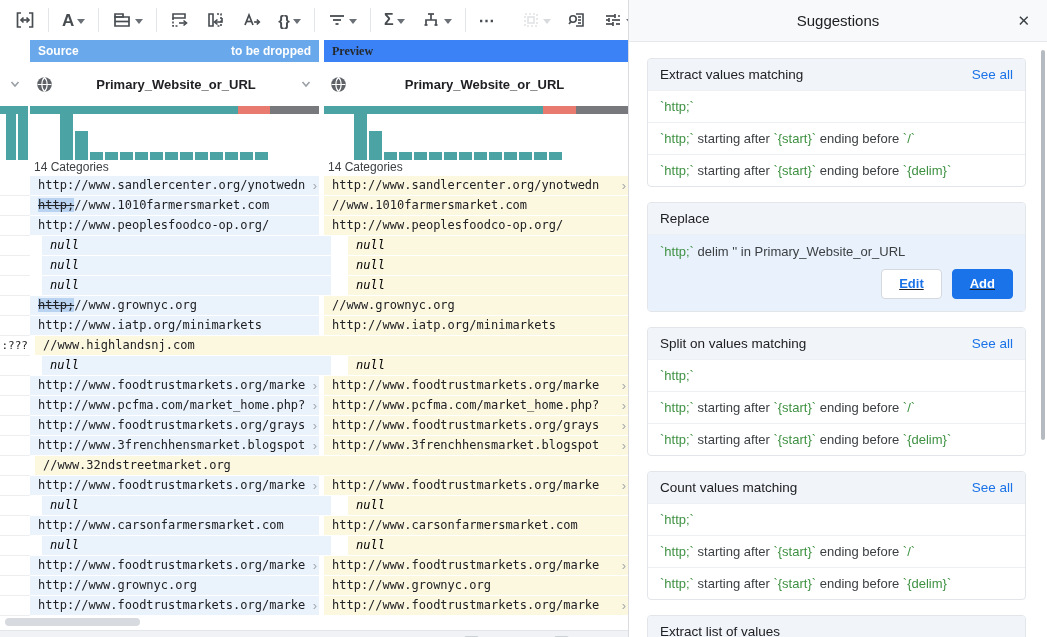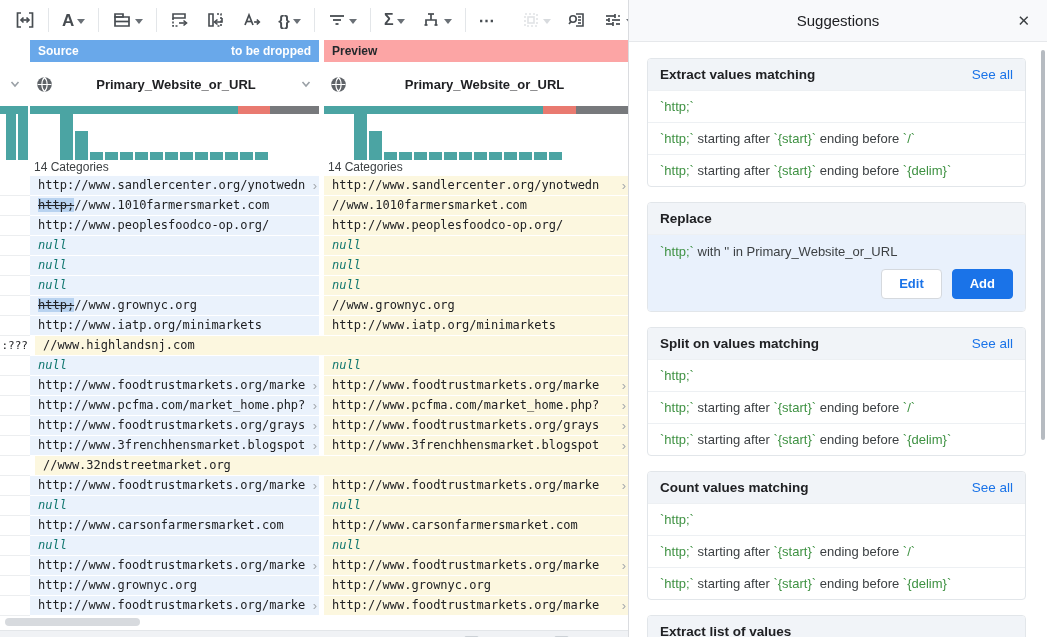--- a/index.html
+++ b/index.html
@@ -22,21 +22,21 @@
   .tb-more { font-size:16px; font-weight:700; letter-spacing:1px; color:#474c51; }
   .tb-disabled { opacity:.55; }
   .tb-spacer { flex:1; }
 
   
   .bands { height:22px; display:flex; flex:none; font-size:12px; }
   .band-gutter { width:30px; background:#fff; flex:none; }
   .band-source { width:289px; flex:none; background:#69a8ea; color:#fff; display:flex; align-items:center; justify-content:space-between; padding:0 8px; font-weight:600; }
   .band-source .note { font-weight:700; }
   .band-gap { width:5px; background:#fff; flex:none; }
-  .band-preview { flex:1; background:#fca5a5; color:#24282c; display:flex; align-items:center; padding:4px 8px; font-weight:600; }
+  .band-preview { flex:1; background:#3b82f6; color:#24282c; display:flex; align-items:center; padding:4px 8px; font-weight:600;font-family:Liberation Serif, serif; }
 
   
   .colheads { height:44px; display:flex; flex:none; align-items:center; }
   .ch-gutter { width:30px; flex:none; display:flex; justify-content:center; }
   .ch { display:flex; align-items:center; padding:0 6px; }
   .ch.src { width:289px; flex:none; }
   .ch.gap { width:5px; padding:0; flex:none; }
   .ch.prev { flex:1; }
   .ch-name { flex:1; text-align:center; font-weight:700; font-size:13px; color:#202124; white-space:nowrap; overflow:hidden; }
 
@@ -70,21 +70,21 @@
   .row { display:flex; height:20px; }
   .cell-g { width:30px; flex:none; background:#fff; border-bottom:1px solid #eceef0;
             font-family:"DejaVu Sans Mono", monospace; font-size:11px; color:#202124;
             text-align:right; padding-right:2px; line-height:19px; overflow:hidden; white-space:nowrap; }
   .cell { position:relative; font-family:"DejaVu Sans Mono", monospace; font-size:12px; line-height:19px;
           white-space:nowrap; overflow:hidden; padding:0 13px 0 8px; border-bottom:1px solid #fff; color:#202124; }
   .cell.src { width:289px; flex:none; background:#eaf2fc; }
   .cell.gapc { width:5px; flex:none; background:#fff; padding:0; }
   .cell.prev { flex:1; background:#fcf7df; }
   .cell .strike { background:#b9d3f0; text-decoration:line-through; }
-  .cell.nullv { color:#0f766e; font-style:italic; }
+  .cell.nullv { color:#000000; font-style:italic;margin-left:12px; }
   .cell .trunc { position:absolute; right:2px; top:0; color:#a3a8ad; font-size:13px; line-height:19px; font-family:"Liberation Sans",sans-serif; }
 
   
   .hscroll { height:14px; flex:none; position:relative; background:#fff; }
   .hthumb { position:absolute; left:5px; top:2px; width:135px; height:8px; background:#d7dade; border-radius:4px; }
 
   
   .footer { height:25px; flex:none; background:#f0f2f5; border-top:1px solid #e3e6e9;
             display:flex; align-items:center; justify-content:flex-end; gap:9px; padding-right:22px; font-size:11px; }
   .foot-label { color:#5f6368; margin-right:6px; }
@@ -94,28 +94,28 @@
 
   
   .panel { position:absolute; left:628px; top:0; width:419px; height:637px; background:#fff; border-left:1px solid #dadce0; }
   .panel-head { height:42px; background:#f8f9fb; border-bottom:1px solid #e6e8eb; display:flex; align-items:center; justify-content:center; position:relative; }
   .panel-title { font-size:15px; color:#202124; }
   .panel-close { position:absolute; right:17px; top:11px; font-size:15px; color:#3c4043; cursor:pointer; line-height:20px; }
   .panel-body { padding:16px 21px 0 18px; height:595px; overflow:hidden; }
 
   .card { border:1px solid #e2e6ea; border-radius:4px; margin-bottom:15px; background:#fff; overflow:hidden; }
   .card-head { background:#f1f4f8; padding:8px 12px; display:flex; align-items:center; justify-content:space-between; }
-  .card-title { font-weight:700; font-size:13.5px; color:#202124; }
+  .card-title { font-weight:400; font-size:13.5px; color:#202124; }
   .see-all { color:#1a73e8; font-size:13.5px; cursor:pointer; }
   .sug-item { padding:8px 12px; border-top:1px solid #edf0f3; font-size:13px; color:#3c4043; cursor:pointer; }
   .sug-item .code { color:#3e9142; }
   .sug-sel { background:#e9f1fc; border-top:1px solid #edf0f3; cursor:pointer; }
   .sug-sel .txt { padding:9px 12px 2px; font-size:13px; color:#3c4043; }
   .sug-sel .code { color:#3e9142; }
-  .btn-row { display:flex; justify-content:flex-end; gap:10px; padding:8px 12px 12px; }
+  .btn-row { display:flex; justify-content:flex-end; gap:10px; padding:8px 12px 12px;text-decoration:underline; }
   .btn { border-radius:4px; font-size:13px; font-weight:600; padding:6px 17px; cursor:pointer; line-height:16px; }
   .btn.secondary { background:#fff; border:1px solid #d5d9de; color:#1a73e8; }
   .btn.primary { background:#1a73e8; border:1px solid #1a73e8; color:#fff; }
 
   .vscroll { position:absolute; right:2px; top:50px; width:4px; height:390px; background:#b6bbc1; border-radius:2px; }
 </style>
 </head>
 <body>
 
 <div class="app">
@@ -518,21 +518,21 @@
           </div>
           <div class="sug-item"><span></span><span class="code">`http;`</span><span></span></div>
           <div class="sug-item"><span></span><span class="code">`http;`</span><span> starting after </span><span class="code">`{start}`</span><span> ending before </span><span class="code">`/`</span><span></span></div>
           <div class="sug-item"><span></span><span class="code">`http;`</span><span> starting after </span><span class="code">`{start}`</span><span> ending before </span><span class="code">`{delim}`</span><span></span></div>
         </div>
         <div class="card">
           <div class="card-head">
             <span class="card-title">Replace</span>
           </div>
           <div class="sug-sel">
-            <div class="txt"><span></span><span class="code">`http;`</span><span> with '' in Primary_Website_or_URL</span></div>
+            <div class="txt"><span></span><span class="code">`http;`</span><span> delim '' in Primary_Website_or_URL</span></div>
             <div class="btn-row">
               <button class="btn secondary">Edit</button>
               <button class="btn primary">Add</button>
             </div>
           </div>
         </div>
         <div class="card">
           <div class="card-head">
             <span class="card-title">Split on values matching</span>
             <span class="see-all">See all</span>

